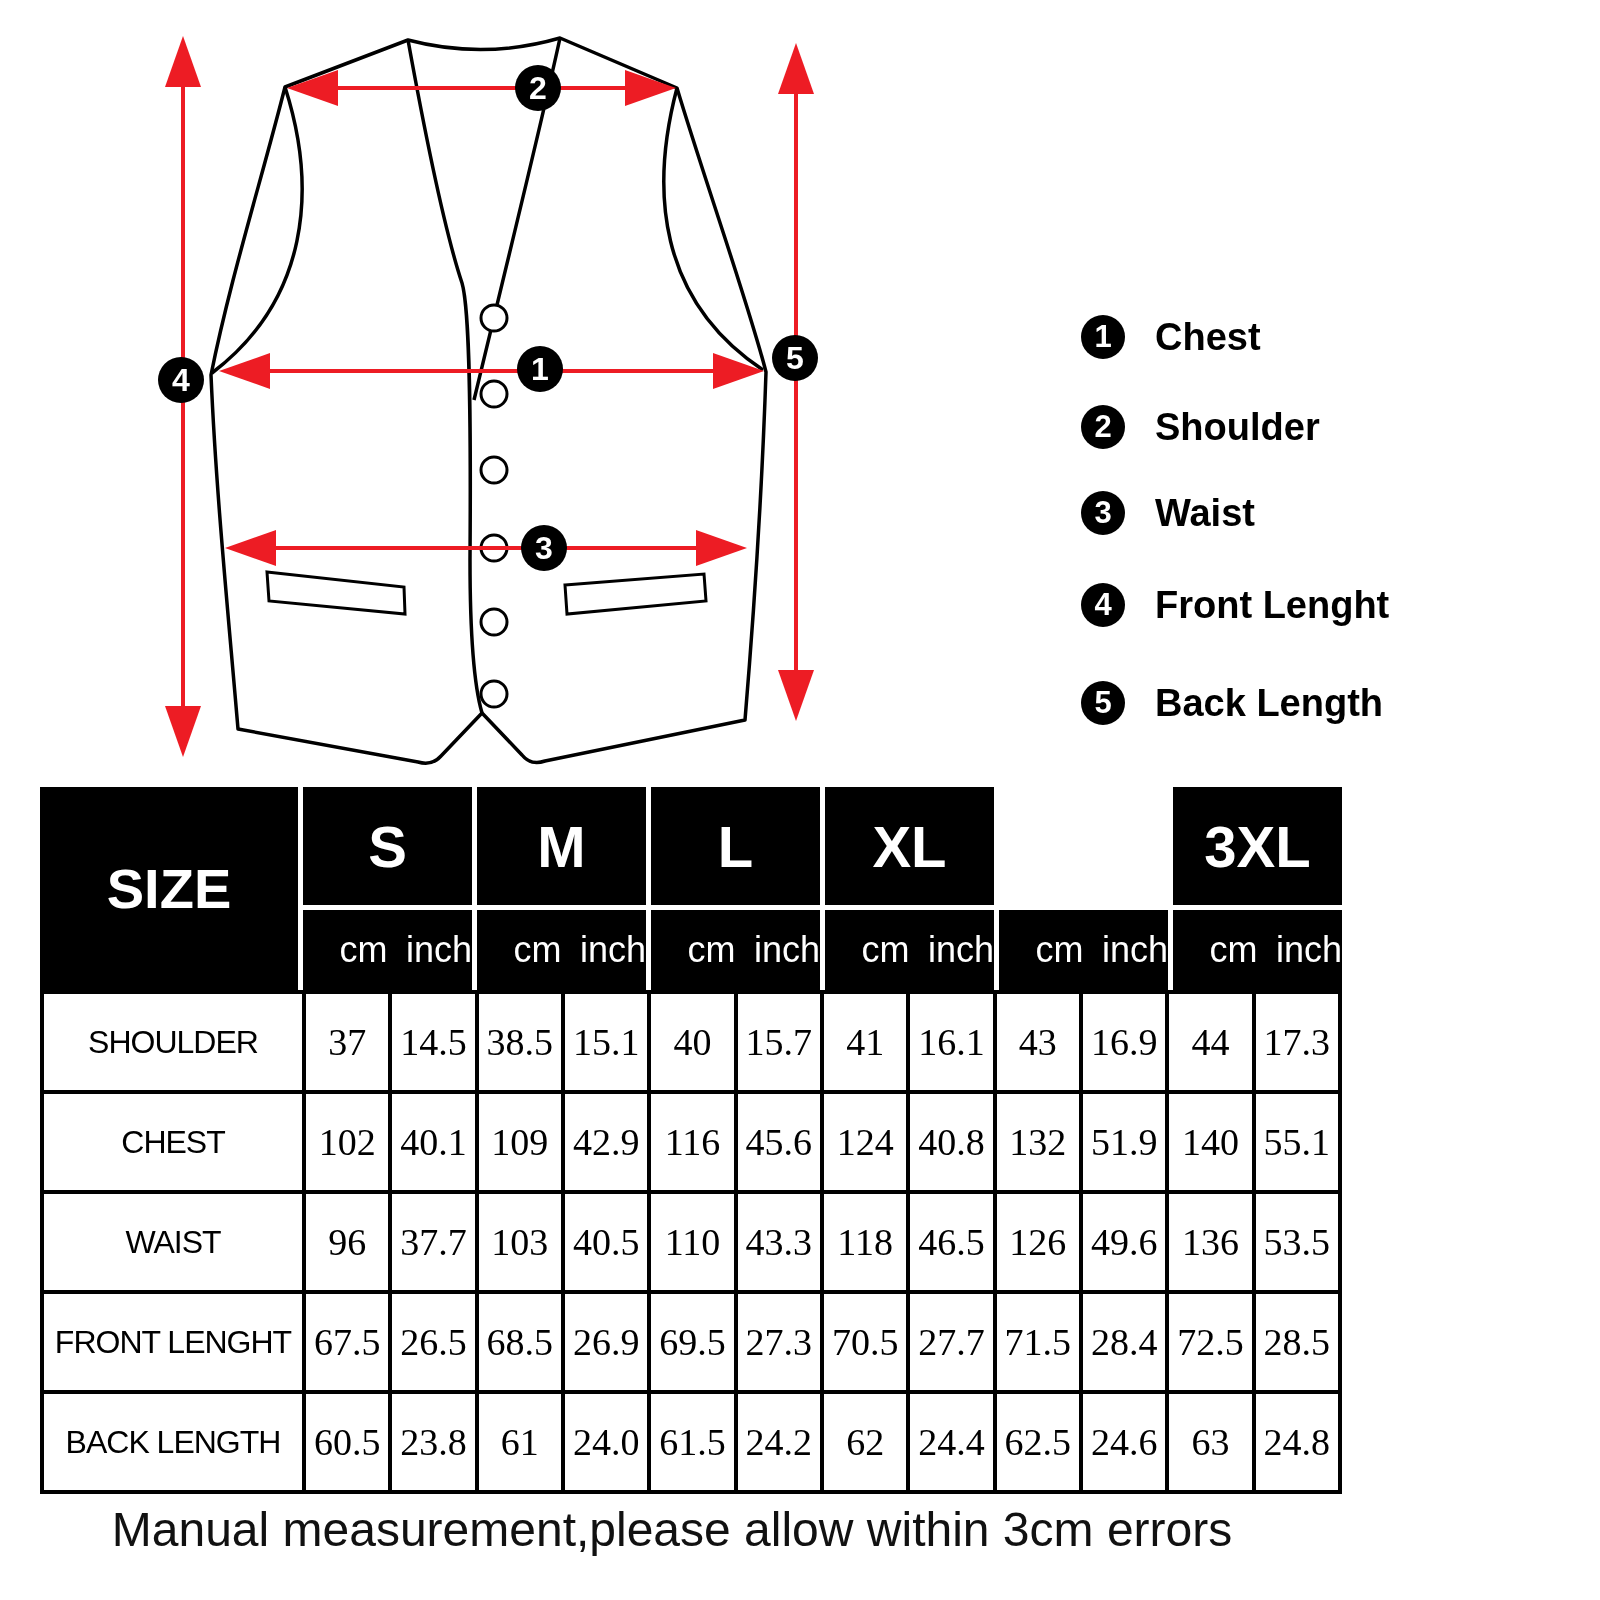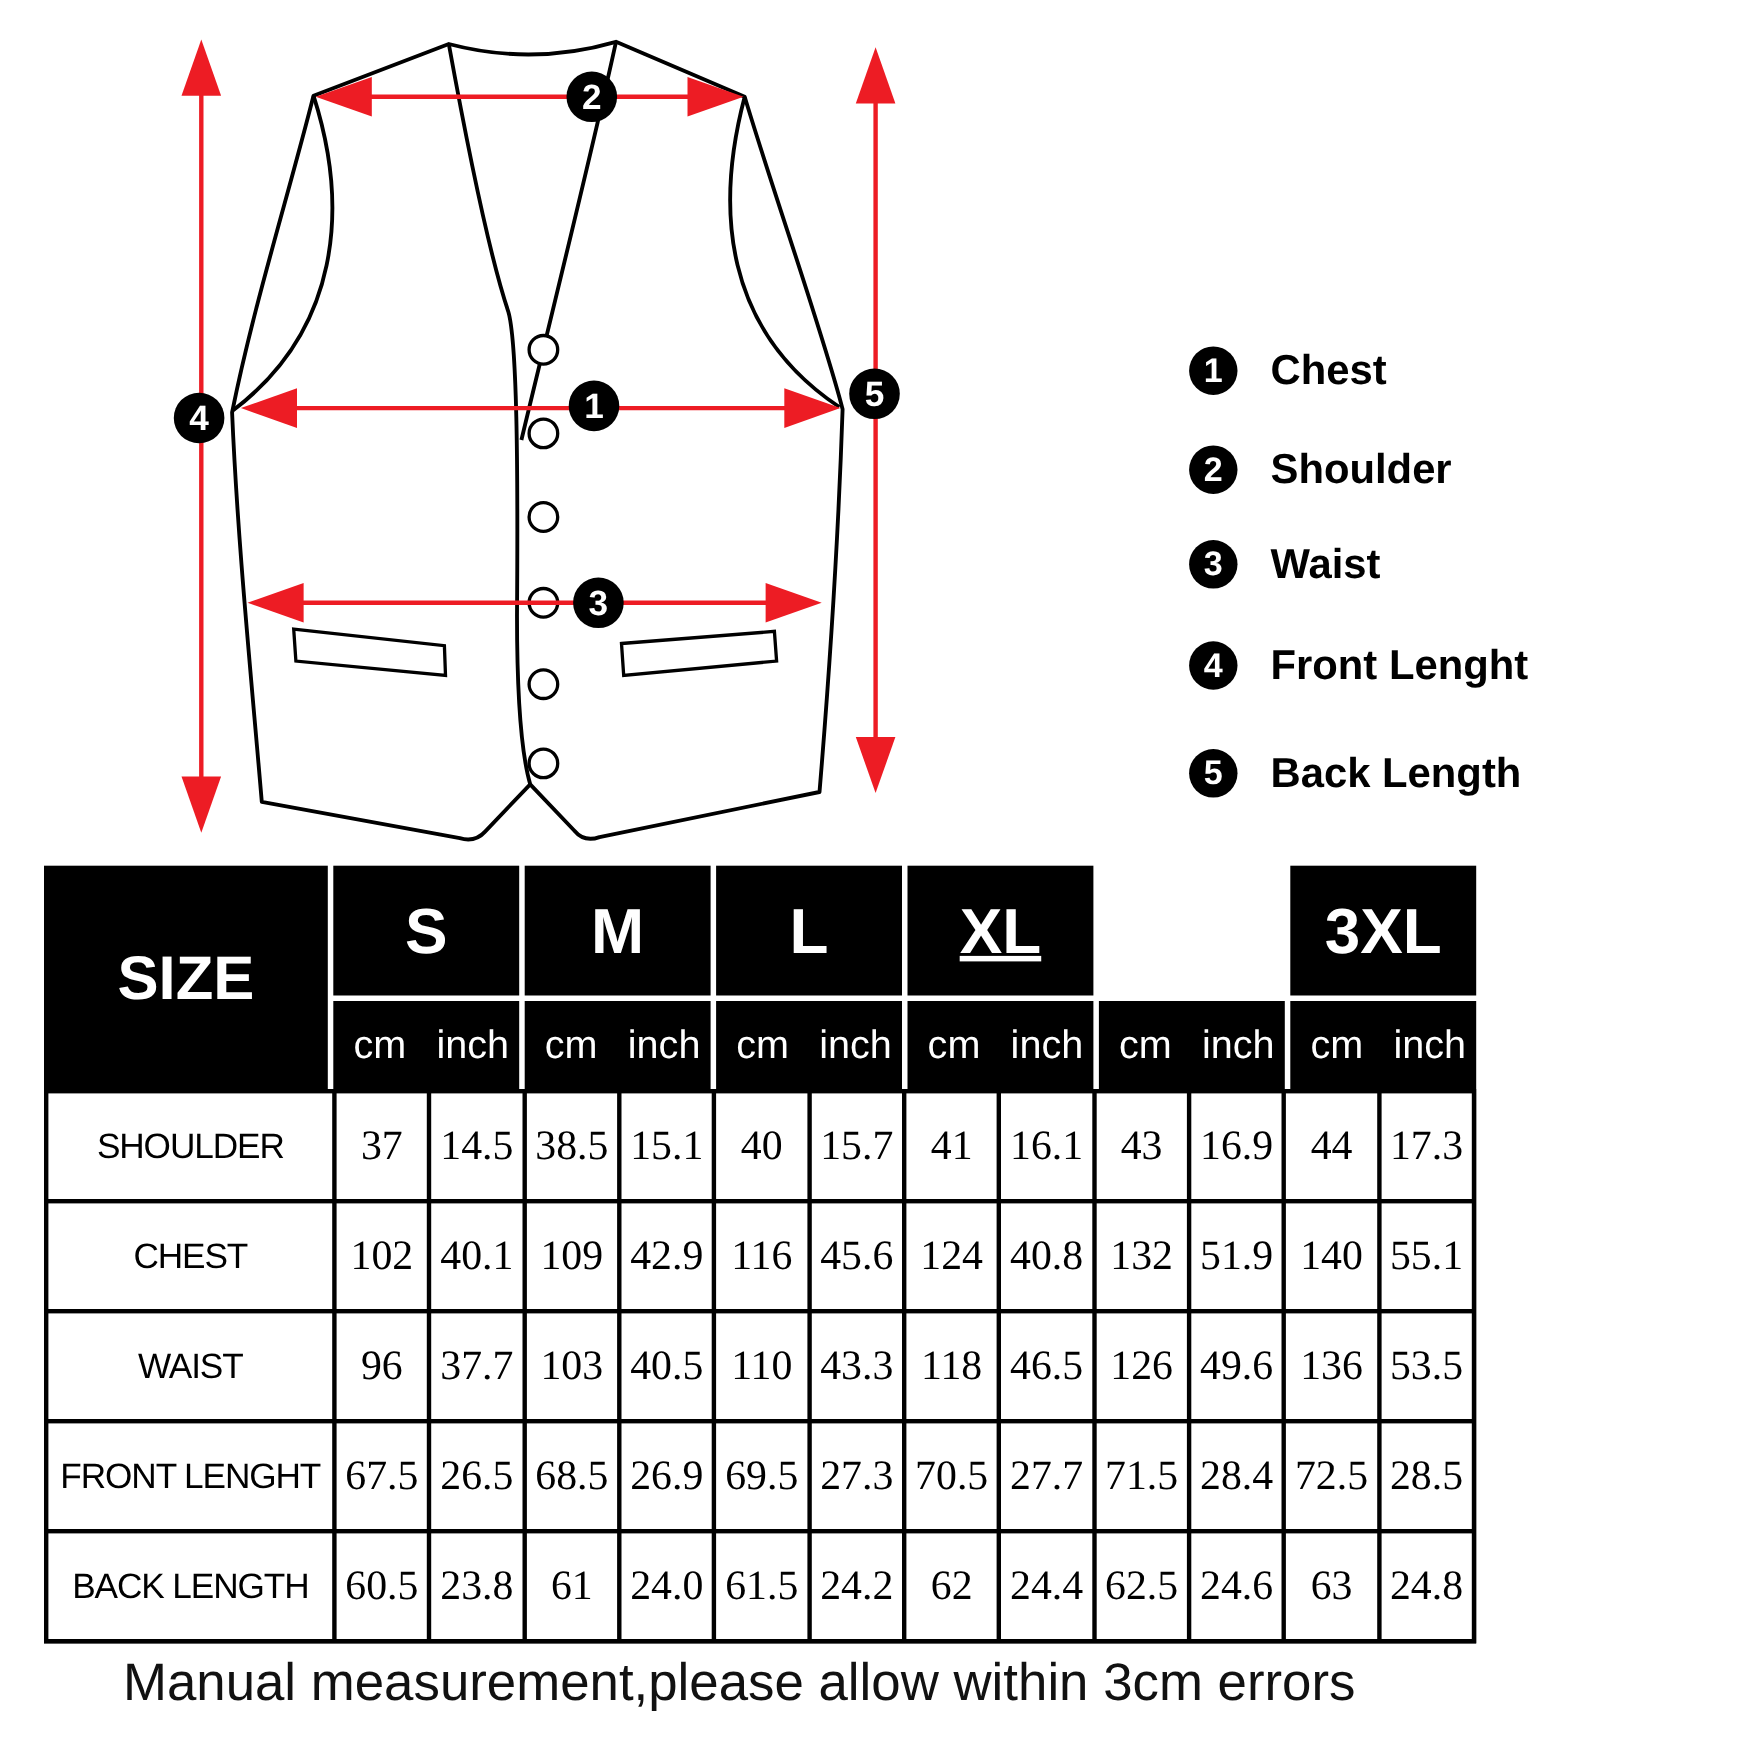--- a/index.html
+++ b/index.html
@@ -18,21 +18,21 @@
                 font-weight:bold;font-size:31px;line-height:44px;text-align:center;}
   .legend-label{font-size:38px;font-weight:bold;white-space:nowrap;}
 
   
   .size-table{position:absolute;left:40px;top:787px;width:1302px;}
   .thead{display:grid;grid-template-columns:258px repeat(12,1fr);grid-template-rows:118px 80px;gap:5px;}
   .hcell{background:#000;color:#fff;display:flex;align-items:center;justify-content:center;}
   .hcell.corner{grid-column:1;grid-row:1/3;font-size:56px;font-weight:bold;}
   .hcell.size{font-size:58px;font-weight:bold;}
   .hcell.units{display:grid;grid-template-columns:1fr 1fr;align-items:center;font-size:36px;}
-  .hcell.units span{text-align:center;}
+  .hcell.units span{text-align:right;}
 
   .tbody{display:grid;grid-template-columns:258px repeat(12,1fr);grid-auto-rows:96px;
          gap:4px;background:#000;border:4px solid #000;}
   .tbody>div{background:#fff;display:flex;align-items:center;justify-content:center;}
   .rlabel{font-size:32px;letter-spacing:-1px;white-space:nowrap;}
   .val{font-size:38px;font-family:Liberation Serif, serif;}
 
   
   .footer-note{position:absolute;left:0;top:1502px;width:1344px;text-align:center;
                font-size:48px;color:#111;}
@@ -119,21 +119,21 @@
     </div>
   </div>
 </div>
 
 <div class="size-table">
   <div class="thead">
     <div class="hcell corner">SIZE</div>
     <div class="hcell size" style="grid-column:2/4;grid-row:1;">S</div>
     <div class="hcell size" style="grid-column:4/6;grid-row:1;">M</div>
     <div class="hcell size" style="grid-column:6/8;grid-row:1;">L</div>
-    <div class="hcell size" style="grid-column:8/10;grid-row:1;text-decoration:underline;">XL</div>
+    <div class="hcell size" style="grid-column:8/10;grid-row:1;">XL</div>
     <div class="hcell size" style="grid-column:12/14;grid-row:1;">3XL</div>
     <div class="hcell units" style="grid-column:2/4;grid-row:2;">
         <span>cm</span>
         <span>inch</span>
       </div>
     <div class="hcell units" style="grid-column:4/6;grid-row:2;">
         <span>cm</span>
         <span>inch</span>
       </div>
     <div class="hcell units" style="grid-column:6/8;grid-row:2;">

